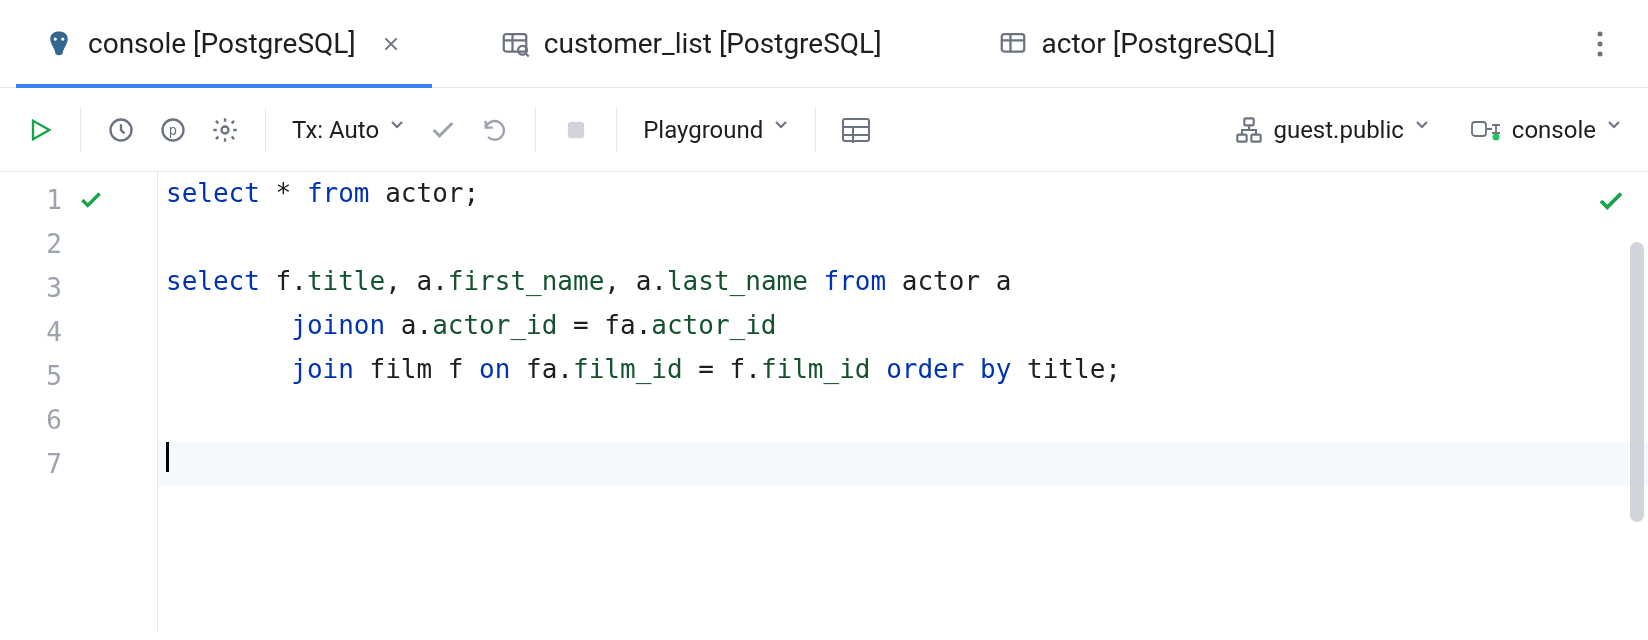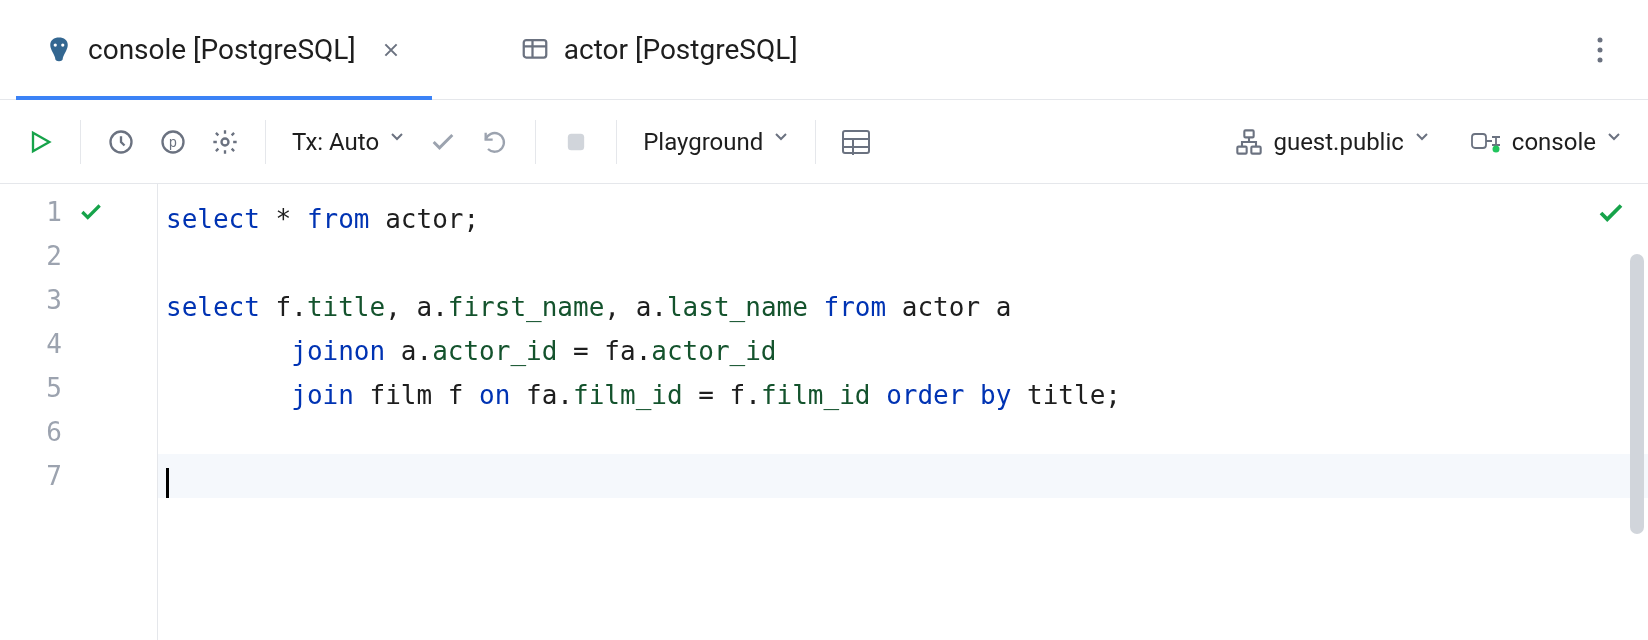--- a/index.html
+++ b/index.html
@@ -1,37 +1,37 @@
 <!DOCTYPE html>
 <html><head>
 <meta charset="utf-8">
 <style>
 *{box-sizing:border-box;margin:0;padding:0}
 body{font-family:-apple-system,BlinkMacSystemFont,"Segoe UI",Roboto,sans-serif;background:#fff;width:1648px;height:640px;overflow:hidden;color:#1e1e1e;font-size:24px}
-.tabbar{display:flex;align-items:center;height:100px;border-bottom:1px solid #e5e7eb;padding:0 16px;position:relative}
+.tabbar{display:flex;align-items:center;height:88px;border-bottom:1px solid #e5e7eb;padding:0 16px;position:relative}
 .tab{display:flex;align-items:center;gap:14px;padding:0 28px;height:100%;cursor:pointer;position:relative;color:#1e1e1e}
 .tab.active::after{content:"";position:absolute;bottom:-1px;left:0;right:0;height:4px;background:#3b82f6}
 .tab-icon{display:inline-flex;align-items:center;justify-content:center}
 .tab-label{font-size:28px;white-space:nowrap}
 .tab-close{width:26px;height:26px;display:inline-flex;align-items:center;justify-content:center;color:#6b7280;margin-left:8px}
 .spacer{flex:1}
 .kebab{width:48px;height:48px;display:flex;align-items:center;justify-content:center;color:#6b7280;cursor:pointer;margin-right:8px}
 .toolbar{display:flex;align-items:center;height:84px;border-bottom:1px solid #e5e7eb;padding:0 18px;gap:8px}
 .tbtn{height:44px;min-width:44px;display:inline-flex;align-items:center;justify-content:center;color:#6b7280;cursor:pointer;border-radius:6px;padding:0 4px}
 .tbtn.green{color:#16a34a}
 .sep{width:1px;height:44px;background:#e5e7eb;margin:0 10px}
 .tdrop{display:inline-flex;align-items:flex-start;gap:10px;color:#1e1e1e;font-size:24px;cursor:pointer;padding:0 8px}
 .chev{color:#6b7280}
 .editor-wrap{display:flex;height:calc(640px - 96px - 84px);position:relative}
 .gutter{width:158px;border-right:1px solid #e5e7eb;padding-top:6px;background:#fff;flex-shrink:0}
 .grow{display:flex;align-items:center;height:44px}
 .gnum{width:72px;text-align:right;color:#9ca3af;font-family:ui-monospace,Menlo,Consolas,monospace;font-size:26px;padding-right:10px}
 .gmark{width:60px;display:flex;align-items:center;justify-content:flex-start;padding-left:6px}
 .code{flex:1;padding:6px 0 0 0;font-family:ui-monospace,Menlo,Consolas,monospace;font-size:26px;position:relative}
-.line{height:44px;display:flex;align-items:flex-end;white-space:pre;padding-left:8px}
+.line{height:44px;display:flex;align-items:flex-start;white-space:pre;padding-left:8px}
 .line.current{background:#f5f8fc}
 .kw{color:#0033b3}
 .col{color:#14532d}
 .txt{color:#1e1e1e}
 .caret{display:inline-block;width:3px;height:30px;background:#000;vertical-align:middle}
 .status-check{position:absolute;top:14px;right:22px;color:#16a34a}
 .scrollbar{position:absolute;right:4px;top:70px;width:14px;height:280px;background:#d1d5db;border-radius:7px}
 svg{display:block}
 </style>
 </head>
@@ -46,20 +46,31 @@
           <circle cx="15" cy="8" r="1.3" fill="#fff"></circle>
         </svg>
     </span>
     <span class="tab-label">console [PostgreSQL]</span>
     <span class="tab-close">
       <svg width="18" height="18" viewBox="0 0 16 16">
           <path stroke="#6b7280" stroke-width="1.8" d="M3 3l10 10M13 3L3 13"></path>
         </svg>
     </span>
   </div>
+  <div class="tab" style="margin-left:40px">
+    <span class="tab-icon">
+      <svg width="30" height="30" viewBox="0 0 24 24" fill="none" stroke="#6b7280" stroke-width="1.8">
+          <rect x="3" y="4" width="18" height="14" rx="2"></rect>
+          <path d="M3 9h18M10 4v14"></path>
+          <circle cx="18" cy="17" r="3.5"></circle>
+          <path d="M21 20l2 2"></path>
+        </svg>
+    </span>
+    <span class="tab-label">customer_list [PostgreSQL]</span>
+  </div>
   <div class="tab" style="margin-left:60px">
     <span class="tab-icon">
       <svg width="30" height="30" viewBox="0 0 24 24" fill="none" stroke="#6b7280" stroke-width="1.8">
           <rect x="3" y="4" width="18" height="14" rx="2"></rect>
           <path d="M3 9h18M10 4v14"></path>
         </svg>
     </span>
     <span class="tab-label">actor [PostgreSQL]</span>
   </div>
   <div class="spacer"></div>

